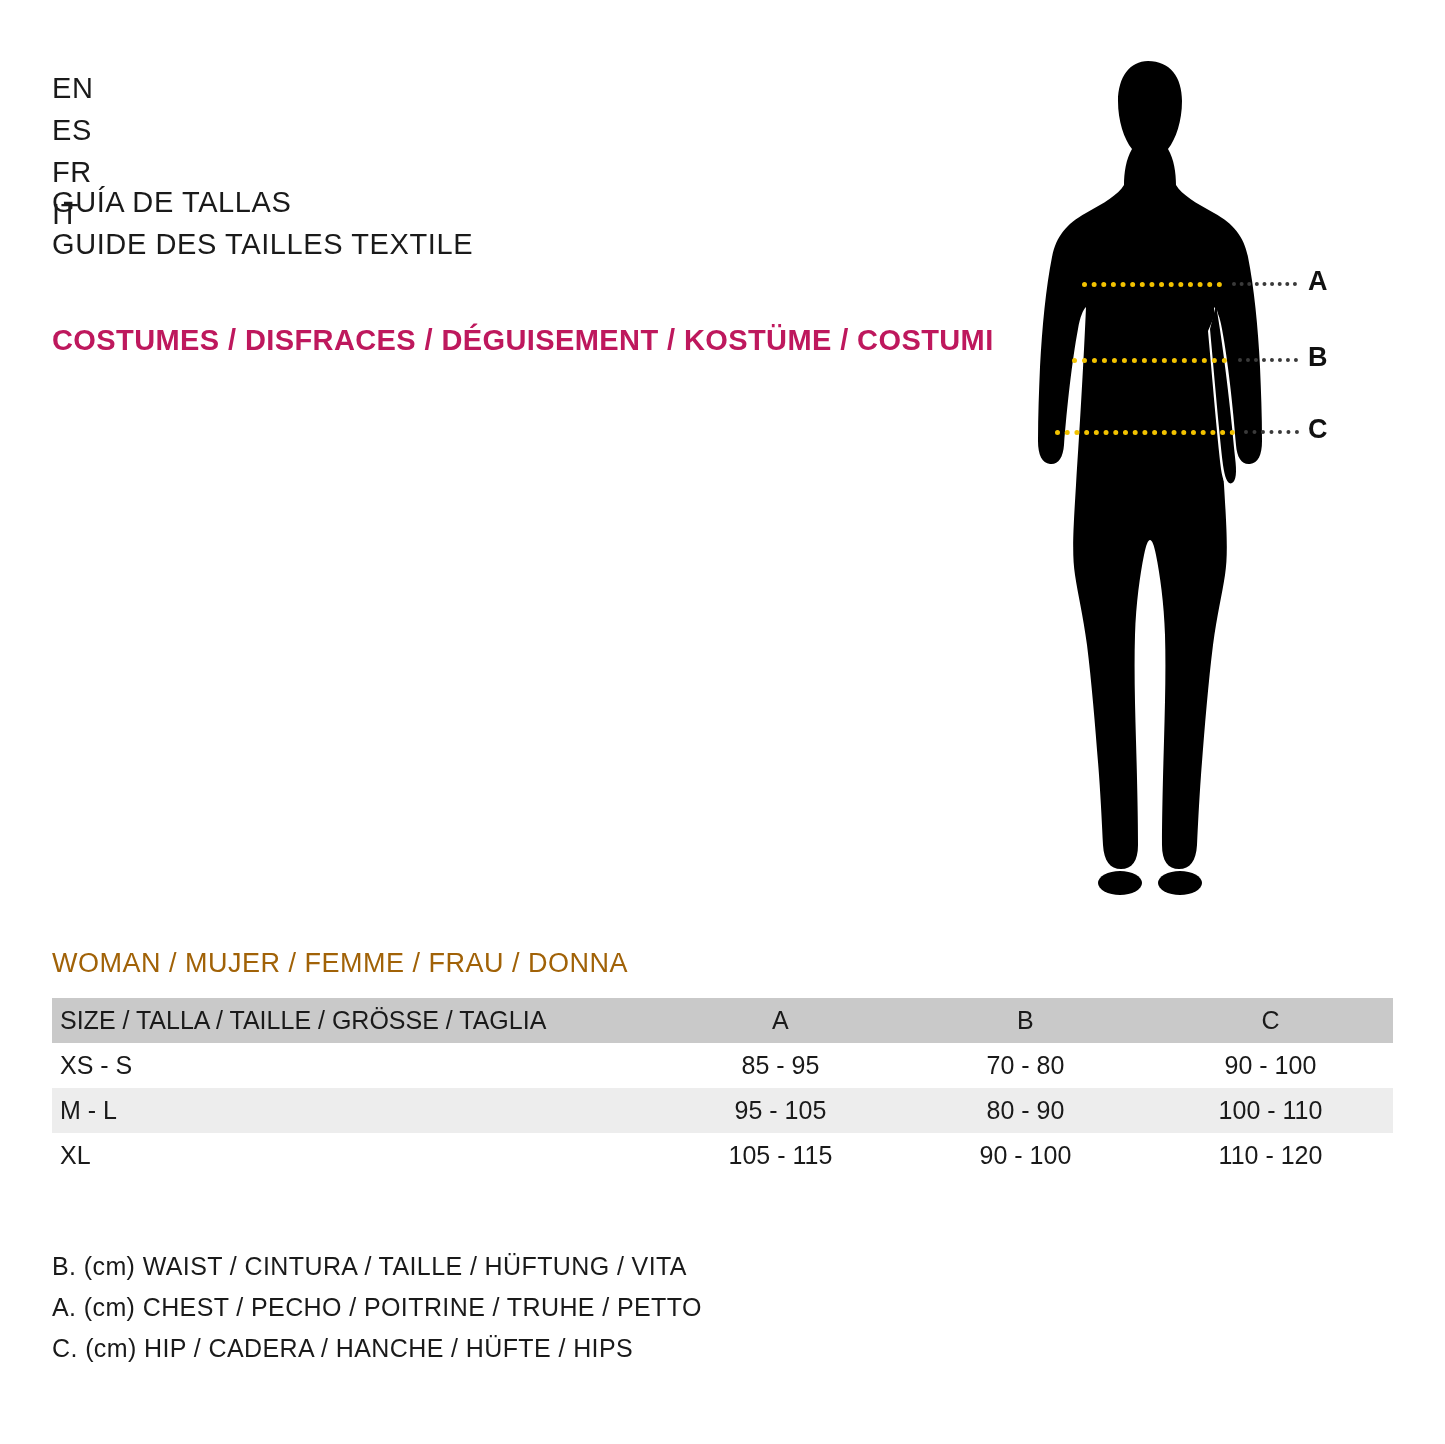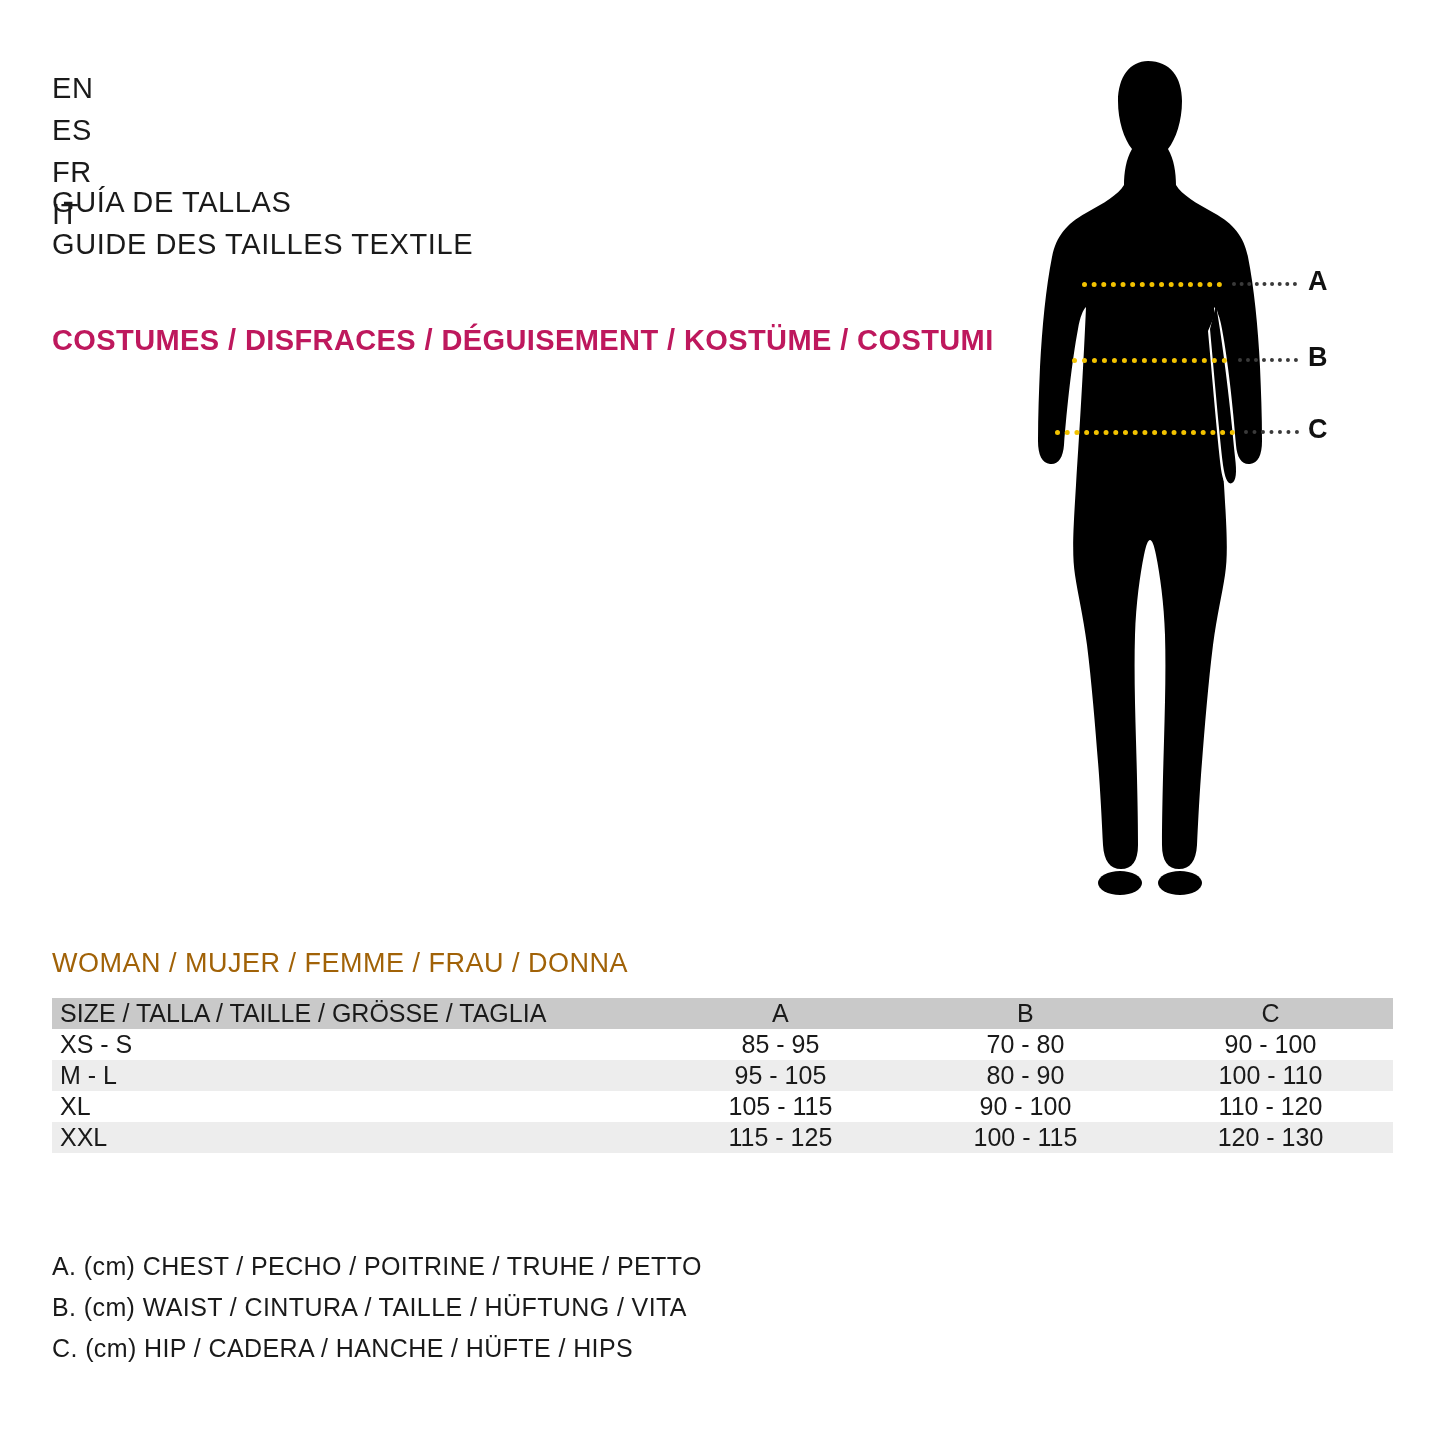--- a/index.html
+++ b/index.html
@@ -93,21 +93,21 @@
     left: 52px;
     top: 998px;
     width: 1341px;
     border-collapse: collapse;
     font-size: 25px;
     color: #1a1a1a;
   }
   table.size-table th,
   table.size-table td {
     padding: 0;
-    height: 31px;
+    height: 45px;
     font-weight: normal;
     text-align: center;
     vertical-align: middle;
   }
   table.size-table th.first-col,
   table.size-table td.first-col {
     text-align: left;
     padding-left: 8px;
     width: 610px;
   }
@@ -264,26 +264,20 @@
       <td class="col-a">95 - 105</td>
       <td class="col-b">80 - 90</td>
       <td class="col-c">100 - 110</td>
     </tr>
     <tr>
       <td class="first-col">XL</td>
       <td class="col-a">105 - 115</td>
       <td class="col-b">90 - 100</td>
       <td class="col-c">110 - 120</td>
     </tr>
-    <tr>
-      <td class="first-col">XXL</td>
-      <td class="col-a">115 - 125</td>
-      <td class="col-b">100 - 115</td>
-      <td class="col-c">120 - 130</td>
-    </tr>
   </tbody>
 </table>
 
 <div class="legend">
+  <div class="legend-row">B. (cm) WAIST / CINTURA / TAILLE / HÜFTUNG / VITA</div>
   <div class="legend-row">A. (cm) CHEST / PECHO / POITRINE / TRUHE / PETTO</div>
-  <div class="legend-row">B. (cm) WAIST / CINTURA / TAILLE / HÜFTUNG / VITA</div>
   <div class="legend-row">C. (cm) HIP / CADERA / HANCHE / HÜFTE / HIPS</div>
 </div>
 
 </body></html>

